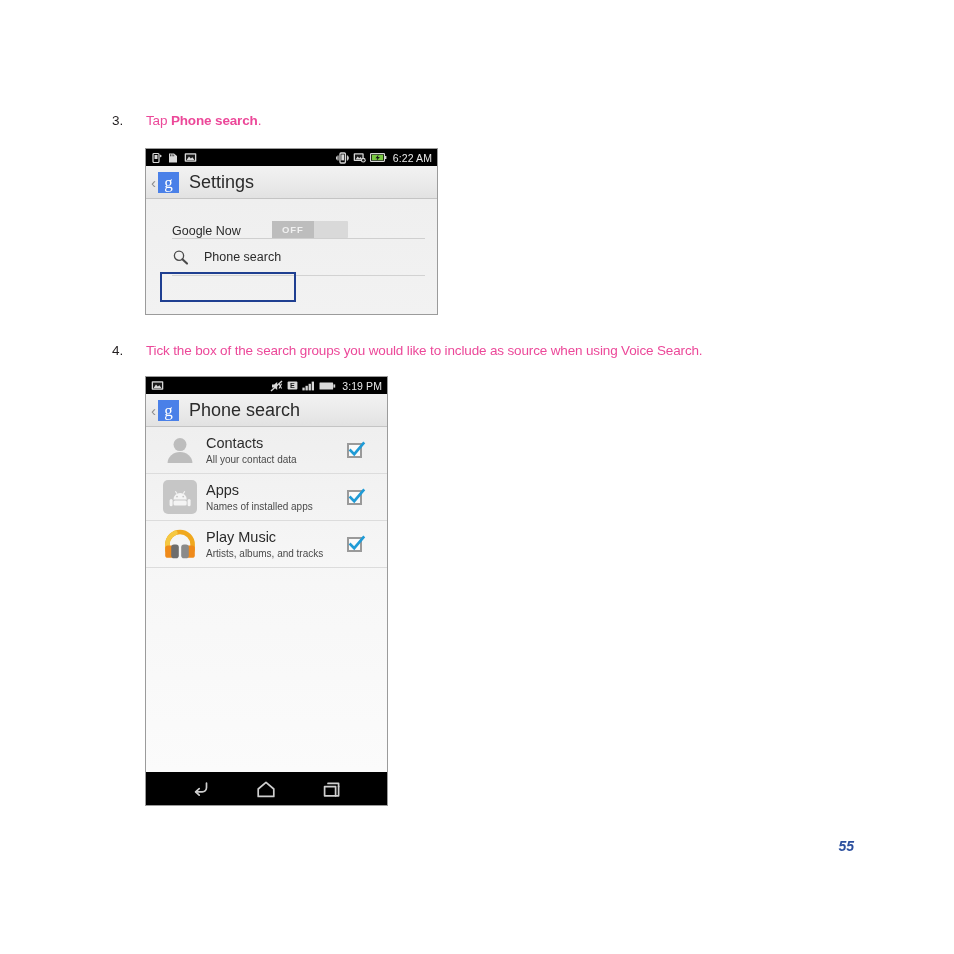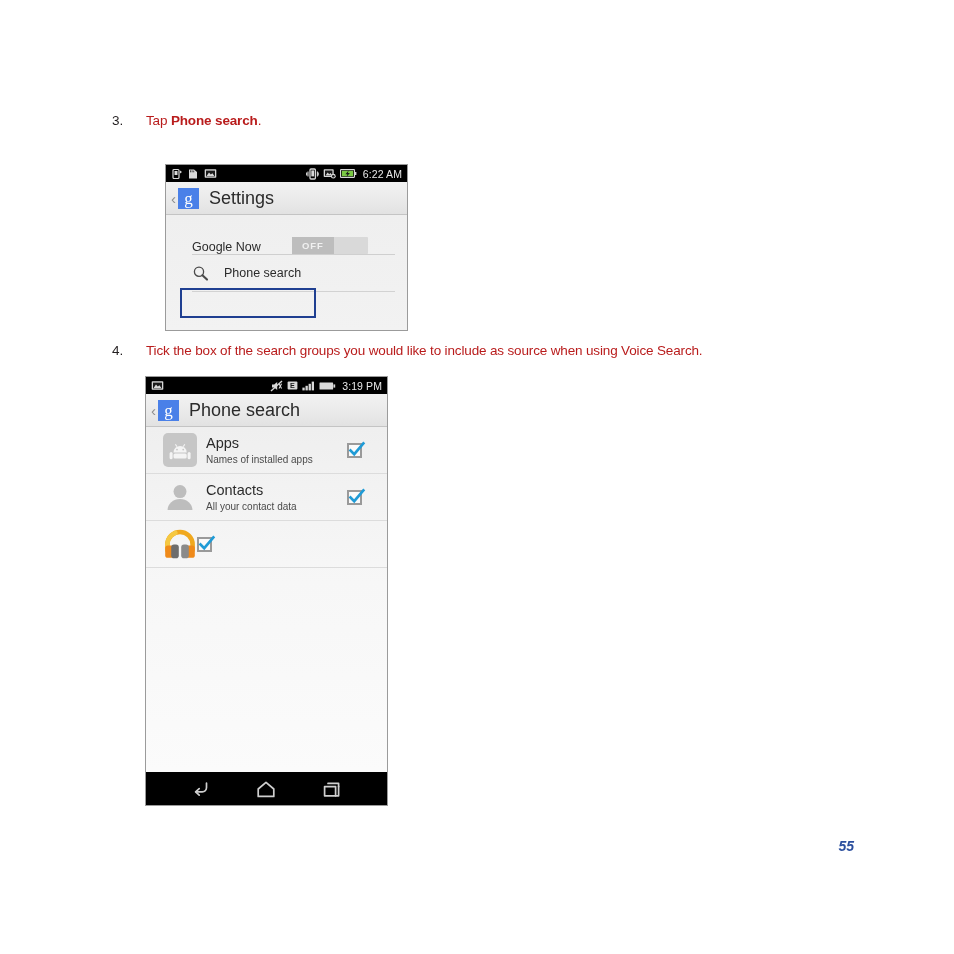--- a/index.html
+++ b/index.html
@@ -26,38 +26,38 @@
     width: 34px;
     flex: 0 0 34px;
     font-size: 13.5px;
     line-height: 19px;
     color: #231f20;
     text-align: left;
   }
   .step-text {
     font-size: 13.5px;
     line-height: 19px;
-    color: #b91c1c;
+    color: #ec4899;
     letter-spacing: -0.15px;
     white-space: nowrap;
   }
   .step-text b { font-weight: bold; }
 
   #step3 { left: 112px; top: 111px; }
   #step4 { left: 112px; top: 341px; }
 
   
   .phone {
     position: absolute;
     box-sizing: border-box;
     border: 1px solid #9b9b9b;
     background: #ffffff;
     overflow: hidden;
   }
-  #phone1 { left: 145px; top: 164px; width: 243px; height: 167px; margin-left: 20px; }
+  #phone1 { left: 145px; top: 148px; width: 293px; height: 167px; }
   #phone2 { left: 145px; top: 376px; width: 243px; height: 430px; }
 
   
   .statusbar {
     height: 17px;
     background: #000000;
     display: flex;
     align-items: center;
     padding: 0 5px;
     box-sizing: border-box;
@@ -401,20 +401,38 @@
     </div>
   </div>
 
   <div class="actionbar">
     <span class="ab-chevron">‹</span>
     <span class="g-badge">g</span>
     <span class="ab-title">Phone search</span>
   </div>
 
   <div class="p2-body">
+
+    <div class="list-item">
+      <div class="li-icon">
+        <svg width="34" height="34" viewBox="0 0 34 34">
+          <circle cx="17" cy="11.6" r="6.5" fill="#bdbdbd"></circle>
+          <path d="M4.6 30 a12.4 11 0 0 1 24.8 0 z" fill="#bdbdbd"></path>
+        </svg>
+      </div>
+      <div class="li-text">
+        <div class="li-title">Contacts</div>
+        <div class="li-sub">All your contact data</div>
+      </div>
+      <div class="cbox">
+        <svg width="19" height="19" viewBox="0 0 19 19">
+          <path d="M3.5 9.4 L7.2 13.2 L16.4 2.4" fill="none" stroke="#1f9bd6" stroke-width="2.6" stroke-linecap="square"></path>
+        </svg>
+      </div>
+    </div>
 
     <div class="list-item">
       <div class="li-icon">
         <div class="ic-appsq">
           <svg width="34" height="34" viewBox="0 0 34 34">
             <g fill="#f4f4f4">
               <path d="M10.5 19.5 a6.6 6.6 0 0 1 13.2 0 z"></path>
               <rect x="10.5" y="20.4" width="13.2" height="5.2" rx="1.6"></rect>
               <rect x="6.6" y="19" width="3" height="7.2" rx="1.5"></rect>
               <rect x="24.6" y="19" width="3" height="7.2" rx="1.5"></rect>
@@ -433,46 +451,32 @@
       <div class="cbox">
         <svg width="19" height="19" viewBox="0 0 19 19">
           <path d="M3.5 9.4 L7.2 13.2 L16.4 2.4" fill="none" stroke="#1f9bd6" stroke-width="2.6" stroke-linecap="square"></path>
         </svg>
       </div>
     </div>
 
     <div class="list-item">
       <div class="li-icon">
         <svg width="34" height="34" viewBox="0 0 34 34">
-          <circle cx="17" cy="11.6" r="6.5" fill="#bdbdbd"></circle>
-          <path d="M4.6 30 a12.4 11 0 0 1 24.8 0 z" fill="#bdbdbd"></path>
-        </svg>
-      </div>
-      <div class="li-text">
-        <div class="li-title">Contacts</div>
-        <div class="li-sub">All your contact data</div>
-      </div>
-      <div class="cbox">
-        <svg width="19" height="19" viewBox="0 0 19 19">
-          <path d="M3.5 9.4 L7.2 13.2 L16.4 2.4" fill="none" stroke="#1f9bd6" stroke-width="2.6" stroke-linecap="square"></path>
-        </svg>
-      </div>
-    </div>
-
-    <div class="list-item">
-      <div class="li-icon">
-        <svg width="34" height="34" viewBox="0 0 34 34">
           <path d="M4.4 23 V17.6 a12.6 12.6 0 0 1 25.2 0 V23" fill="none" stroke="#f0a81e" stroke-width="4.6" stroke-linecap="round"></path>
           <path d="M4.4 23 V17.6 a12.6 12.6 0 0 1 8 -11.8" fill="none" stroke="#f5c842" stroke-width="4.6" stroke-linecap="round"></path>
           <rect x="2.2" y="18.4" width="8.6" height="12.4" rx="2.6" fill="#ef8a1a"></rect>
           <rect x="23.2" y="18.4" width="8.6" height="12.4" rx="2.6" fill="#ef8a1a"></rect>
           <rect x="8.2" y="17.6" width="7.6" height="13.6" rx="2.8" fill="#6d6d6d"></rect>
           <rect x="18.2" y="17.6" width="7.6" height="13.6" rx="2.8" fill="#8a8a8a"></rect>
         </svg>
       </div>
+      <div class="li-text">
+        <div class="li-title">Play Music</div>
+        <div class="li-sub">Artists, albums, and tracks</div>
+      </div>
       <div class="cbox">
         <svg width="19" height="19" viewBox="0 0 19 19">
           <path d="M3.5 9.4 L7.2 13.2 L16.4 2.4" fill="none" stroke="#1f9bd6" stroke-width="2.6" stroke-linecap="square"></path>
         </svg>
       </div>
     </div>
 
   </div>
 
   <div class="navbar">

